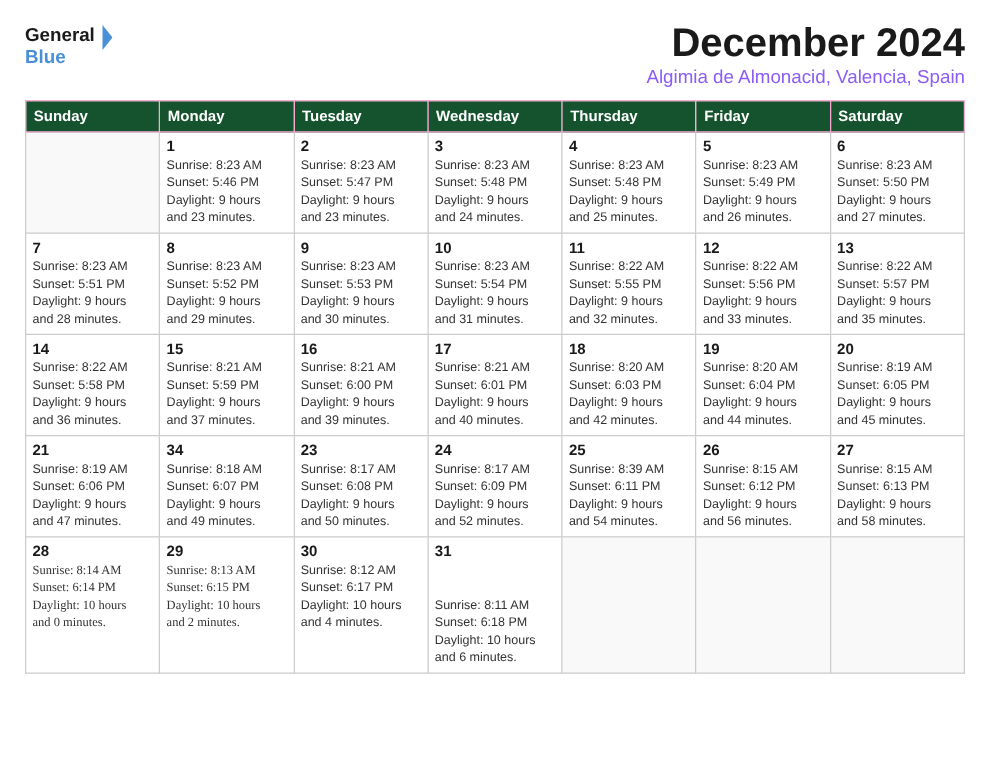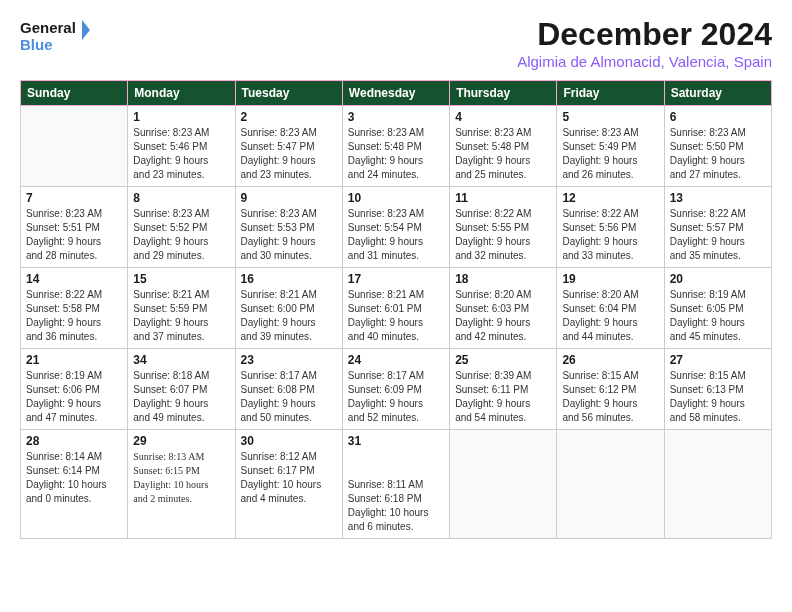--- a/index.html
+++ b/index.html
@@ -304,21 +304,21 @@
             <span class="day-number">27</span>
             <div class="day-info" style="white-space: pre-line;">Sunrise: 8:15 AM
 Sunset: 6:13 PM
 Daylight: 9 hours
 and 58 minutes.</div>
           </td>
         </tr>
         <tr>
           <td>
             <span class="day-number">28</span>
-            <div class="day-info" style="white-space: pre-line;">Sunrise: 8:14 AM
+            <div class="day-info" style="white-space: pre-line; font-family: Liberation Serif, serif;">Sunrise: 8:14 AM
 Sunset: 6:14 PM
 Daylight: 10 hours
 and 0 minutes.</div>
           </td>
           <td>
             <span class="day-number">29</span>
             <div class="day-info" style="white-space: pre-line; font-family: Liberation Serif, serif;">Sunrise: 8:13 AM
 Sunset: 6:15 PM
 Daylight: 10 hours
 and 2 minutes.</div>

